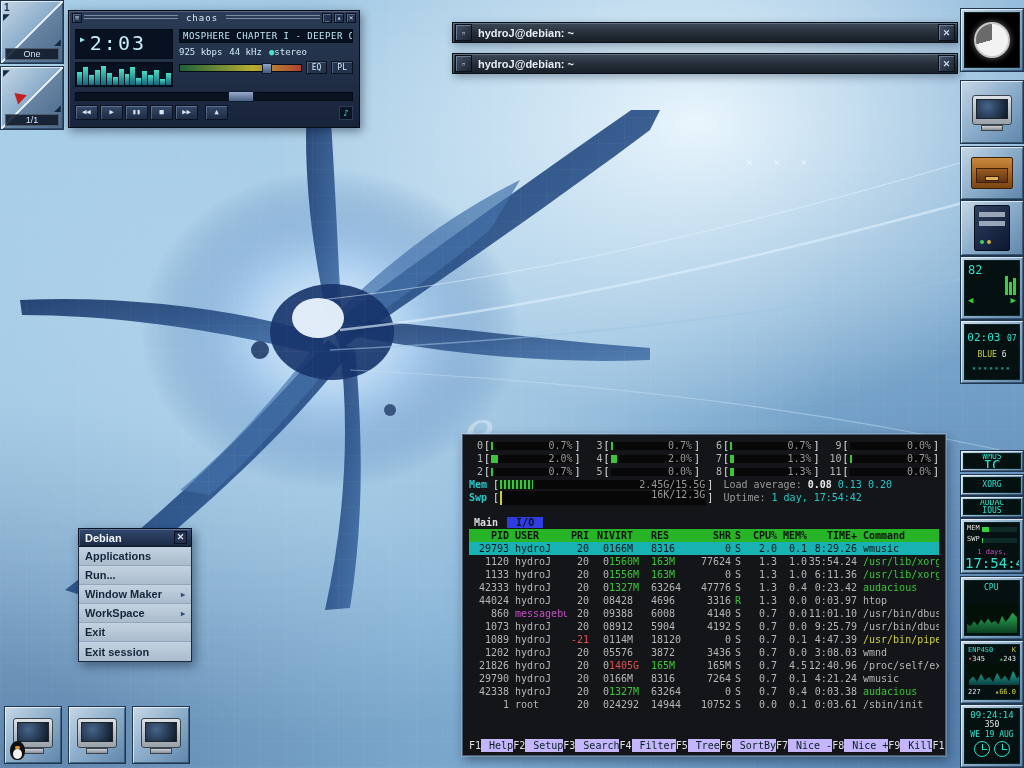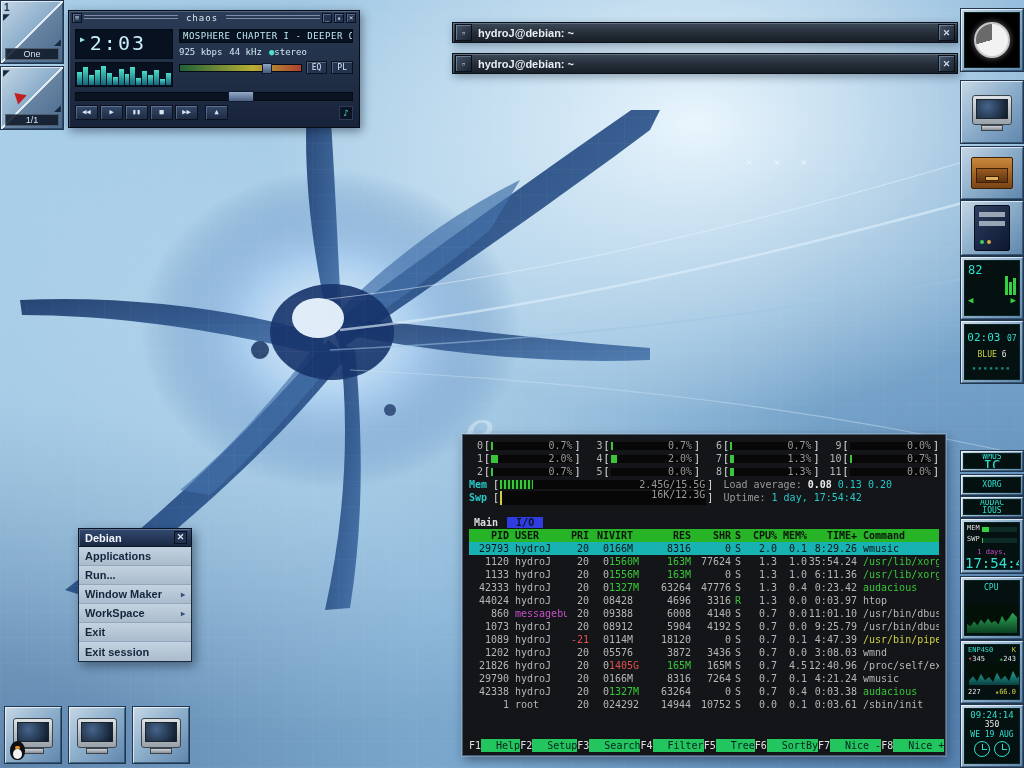--- a/index.html
+++ b/index.html
@@ -118,32 +118,32 @@
   .phead,.prow{display:flex;height:13px;white-space:nowrap}
   .phead{background:#27b427;color:#0a140a;font-weight:bold}
   .prow.selected{background:#18b2b2}
   .prow.selected span{color:#07181a !important}
   .phead span,.prow span{display:block;overflow:hidden}
   .c-pid{width:40px;text-align:right}
   .c-user{width:58px;padding-left:6px}
   .c-pri{width:22px;text-align:right}
   .c-ni{width:20px;text-align:right}
   .c-virt{width:42px;text-align:left}
-  .c-res{width:40px;text-align:right}
+  .c-res{width:40px;text-align:left}
   .c-shr{width:40px;text-align:right}
   .c-s{width:14px;text-align:center}
   .c-cpu{width:32px;text-align:right}
   .c-mem{width:30px;text-align:right}
   .c-time{width:50px;text-align:right}
   .c-cmd{flex:1;padding-left:6px}
   .col-green{color:#39c639}.col-red{color:#e05050}.col-yellow{color:#cfcf40}.col-magenta{color:#c84fc8}
   .fkeys{position:absolute;left:6px;right:6px;bottom:3px;display:flex;height:13px}
   .fk{flex:1;display:flex}
   .fk b{color:#e0e0e0;font-weight:normal}
-  .fk span{flex:1;background:#22c55e;color:#062220;padding-left:15px;overflow:hidden;white-space:nowrap}
+  .fk span{flex:1;background:#c4b5fd;color:#062220;padding-left:8px;overflow:hidden;white-space:nowrap}
 
   
   #root-menu{position:absolute;left:78px;top:528px;width:114px;z-index:30;box-shadow:3px 4px 10px rgba(8,18,36,.45)}
   .menu-titlebar{height:19px;display:flex;align-items:center;
     background:linear-gradient(180deg,#33496f,#192943);color:#f1f5fb;font-size:11px;font-weight:bold;
     padding:0 4px;border:1px solid #0c1424;box-shadow:inset 1px 1px 0 rgba(170,195,230,.35)}
   .menu-title{flex:1;padding-left:2px}
   .menu-close{width:13px;height:13px;font-size:9px;line-height:11px;text-align:center;color:#dde7f3;
     background:#223250;border:1px solid #0a1220}
   .menu-items{background:#b9c9d9;border:1px solid #1a2a40;border-top:none}

